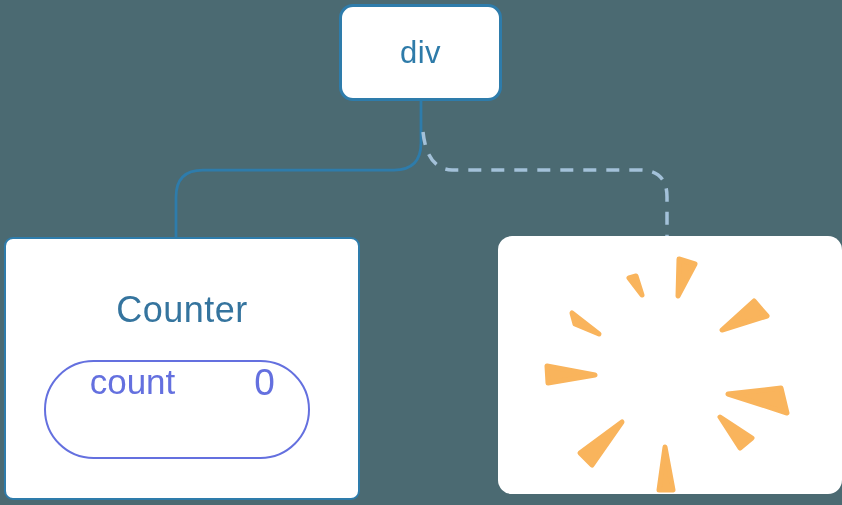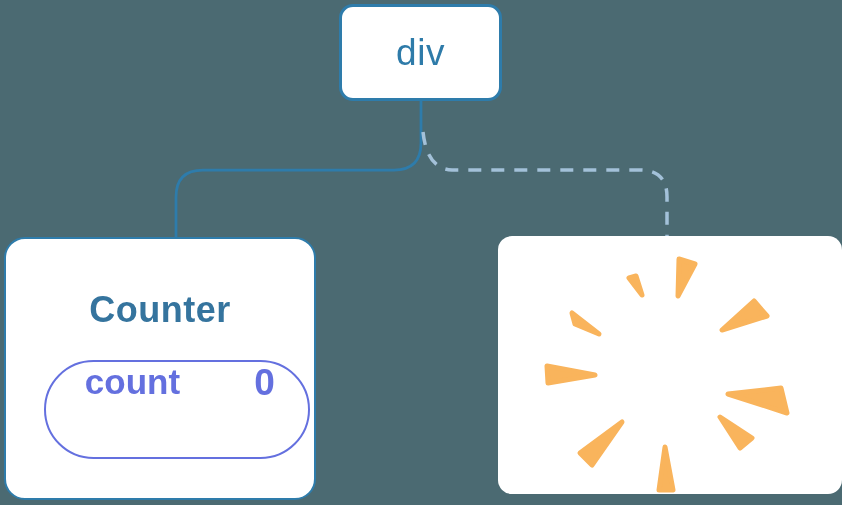--- a/index.html
+++ b/index.html
@@ -46,31 +46,30 @@
     width: 163px;
     height: 97px;
     border: 3px solid var(--tree_line, #2e7cab);
     border-radius: 14px;
     display: flex;
     align-items: center;
     justify-content: center;
   }
   .node-root .root-label {
     color: var(--node_label, #2e7ba9);
-    font-size: 37px;
+    font-size: 31px;
     letter-spacing: 0.5px;
   }
   .node-counter {
     left: 4px;
     top: 237px;
-    width: 312px;
+    width: 356px;
     height: 263px;
     border: 2px solid var(--tree_line, #2e7cab);
-    border-radius: 21px;
-    font-weight: bold;
+    border-radius: 9px;
   }
   .counter-title {
     position: absolute;
     top: 49px;
     left: 0;
     width: 100%;
     text-align: center;
     font-size: 36px;
     line-height: 44px;
     color: var(--component_label, #35749e);

